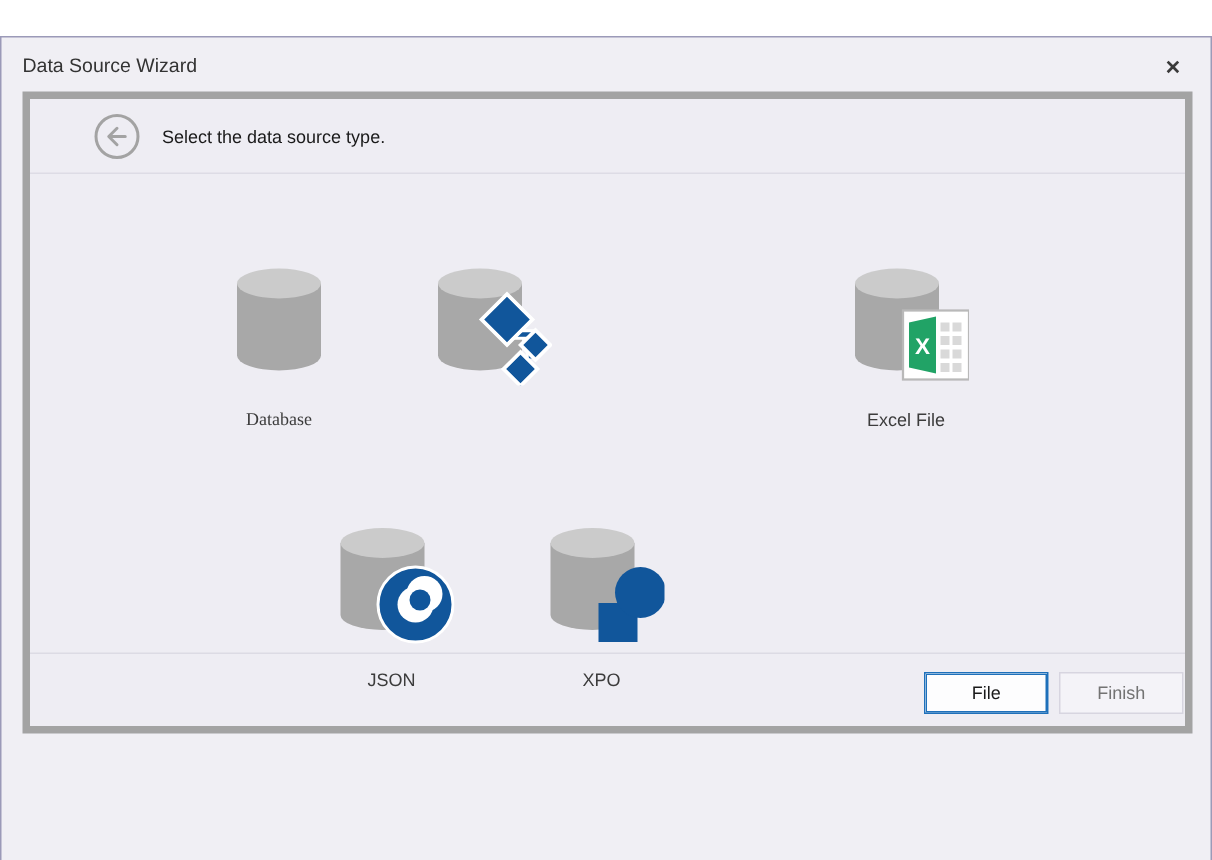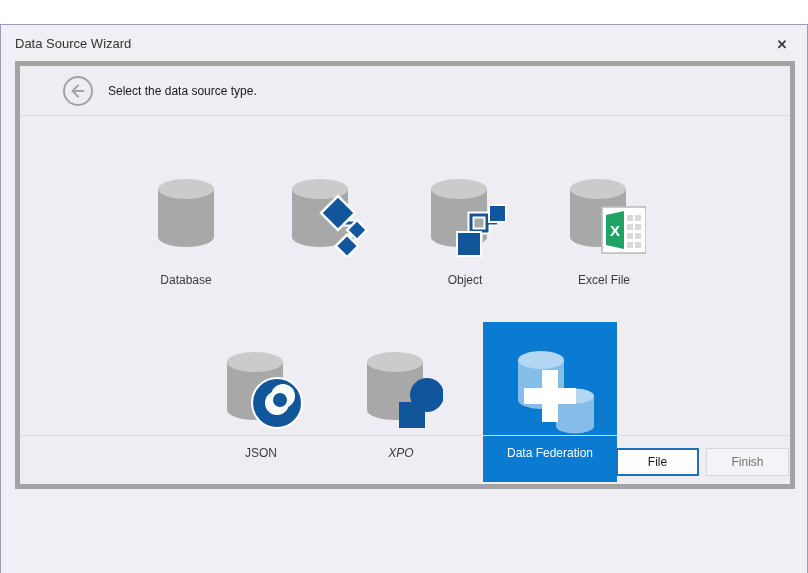--- a/index.html
+++ b/index.html
@@ -44,26 +44,26 @@
     width:84px; height:84px;
   }
   .tile .tile-label {
     position:absolute; bottom:22px; left:0; width:100%;
     text-align:center; font-size:12px; color:#3c3c3c; white-space:nowrap;
   }
   .tile.selected { background:#0b7ad1; }
   .tile.selected .icon-wrap { top:20px; width:96px; height:96px; }
   .tile.selected .tile-label { color:#ffffff; }
 
-  .tile-database        { left:99px;  top:83px; }
+  .tile-database        { left:99px;  top:83px;font-family:Liberation Serif, serif; }
   .tile-entity-framework{ left:239px; top:83px; }
   .tile-object          { left:378px; top:83px; }
   .tile-excel-file      { left:517px; top:83px; }
   .tile-json            { left:174px; top:256px; }
-  .tile-xpo             { left:314px; top:256px;font-style:italic; }
+  .tile-xpo             { left:314px; top:256px; }
   .tile-data-federation { left:463px; top:256px; }
 
   .panel-footer {
     position:absolute; left:0; right:0; bottom:0; height:49px;
     border-top:1px solid #dcdbe4;
   }
   .btn {
     position:absolute; top:12px; height:28px; width:83px;
     font-size:12px; font-family:"Liberation Sans", sans-serif;
     text-align:center; cursor:pointer;
@@ -123,35 +123,20 @@
           <ellipse cx="36" cy="16" rx="28" ry="10" fill="#cbcbcb"></ellipse>
           <path d="M58 50 h12 v16" fill="none" stroke="#ffffff" stroke-width="7"></path>
           <path d="M58 50 h12 v16" fill="none" stroke="#11569b" stroke-width="3"></path>
           <rect x="-12" y="-12" width="24" height="24" fill="#11569b" stroke="#ffffff" stroke-width="2.5" transform="translate(54,40) rotate(45)"></rect>
           <rect x="-7" y="-7" width="14" height="14" fill="#11569b" stroke="#ffffff" stroke-width="2.5" transform="translate(73,57) rotate(45)"></rect>
           <rect x="-8" y="-8" width="16" height="16" fill="#11569b" stroke="#ffffff" stroke-width="2.5" transform="translate(63,73) rotate(45)"></rect>
         </svg>
       </span>
     </div>
 
-    <div class="tile tile-object">
-      <span class="icon-wrap">
-        <svg width="84" height="84" viewBox="0 0 84 84">
-          <path d="M8 16 V64 A28 10 0 0 0 64 64 V16 Z" fill="#a8a8a8"></path>
-          <ellipse cx="36" cy="16" rx="28" ry="10" fill="#cbcbcb"></ellipse>
-          <path d="M64 50 h10 M56 58 v10" fill="none" stroke="#ffffff" stroke-width="7"></path>
-          <rect x="48" y="42" width="16" height="16" fill="none" stroke="#ffffff" stroke-width="7"></rect>
-          <path d="M64 50 h10 M56 58 v10" fill="none" stroke="#11569b" stroke-width="3"></path>
-          <rect x="48" y="42" width="16" height="16" fill="none" stroke="#11569b" stroke-width="3"></rect>
-          <rect x="66" y="32" width="17" height="17" fill="#11569b" stroke="#ffffff" stroke-width="2"></rect>
-          <rect x="34" y="59" width="24" height="24" fill="#11569b" stroke="#ffffff" stroke-width="2"></rect>
-        </svg>
-      </span>
-      <div class="tile-label">Object</div>
-    </div>
 
     <div class="tile tile-excel-file">
       <span class="icon-wrap">
         <svg width="84" height="84" viewBox="0 0 84 84">
           <path d="M8 16 V64 A28 10 0 0 0 64 64 V16 Z" fill="#a8a8a8"></path>
           <ellipse cx="36" cy="16" rx="28" ry="10" fill="#cbcbcb"></ellipse>
           <rect x="40" y="34" width="44" height="46" fill="#ffffff" stroke="#b9b9b9" stroke-width="1.5"></rect>
           <path d="M44 42 L62 38 V76 L44 72 Z" fill="#21a366"></path>
           <text x="53" y="63" text-anchor="middle" font-family="Liberation Sans, sans-serif" font-size="15" font-weight="bold" fill="#ffffff">X</text>
           <g fill="#d9d9d9">
@@ -188,32 +173,20 @@
         <svg width="84" height="84" viewBox="0 0 84 84">
           <path d="M8 16 V64 A28 10 0 0 0 64 64 V16 Z" fill="#a8a8a8"></path>
           <ellipse cx="36" cy="16" rx="28" ry="10" fill="#cbcbcb"></ellipse>
           <rect x="40" y="56" width="26" height="26" fill="#11569b"></rect>
           <circle cx="68" cy="49" r="17" fill="#11569b"></circle>
         </svg>
       </span>
       <div class="tile-label">XPO</div>
     </div>
 
-    <div class="tile tile-data-federation selected">
-      <span class="icon-wrap">
-        <svg width="96" height="96" viewBox="0 0 96 96">
-          <path d="M16 18 V58 A23 9 0 0 0 62 58 V18 Z" fill="#85bce8"></path>
-          <ellipse cx="39" cy="18" rx="23" ry="9" fill="#b3d7f2"></ellipse>
-          <path d="M54 54 V84 A19 7.5 0 0 0 92 84 V54 Z" fill="#85bce8"></path>
-          <ellipse cx="73" cy="54" rx="19" ry="7.5" fill="#b3d7f2"></ellipse>
-          <path d="M40 28 h16 v18 h18 v16 h-18 v18 h-16 v-18 h-18 v-16 h18 Z" fill="#ffffff"></path>
-        </svg>
-      </span>
-      <div class="tile-label">Data Federation</div>
-    </div>
 
     <div class="panel-footer">
       <button class="btn btn-next">File</button>
       <button class="btn btn-finish" disabled="">Finish</button>
     </div>
 
   </div>
 
   <div class="window-bottom-strip"></div>
 </div>

